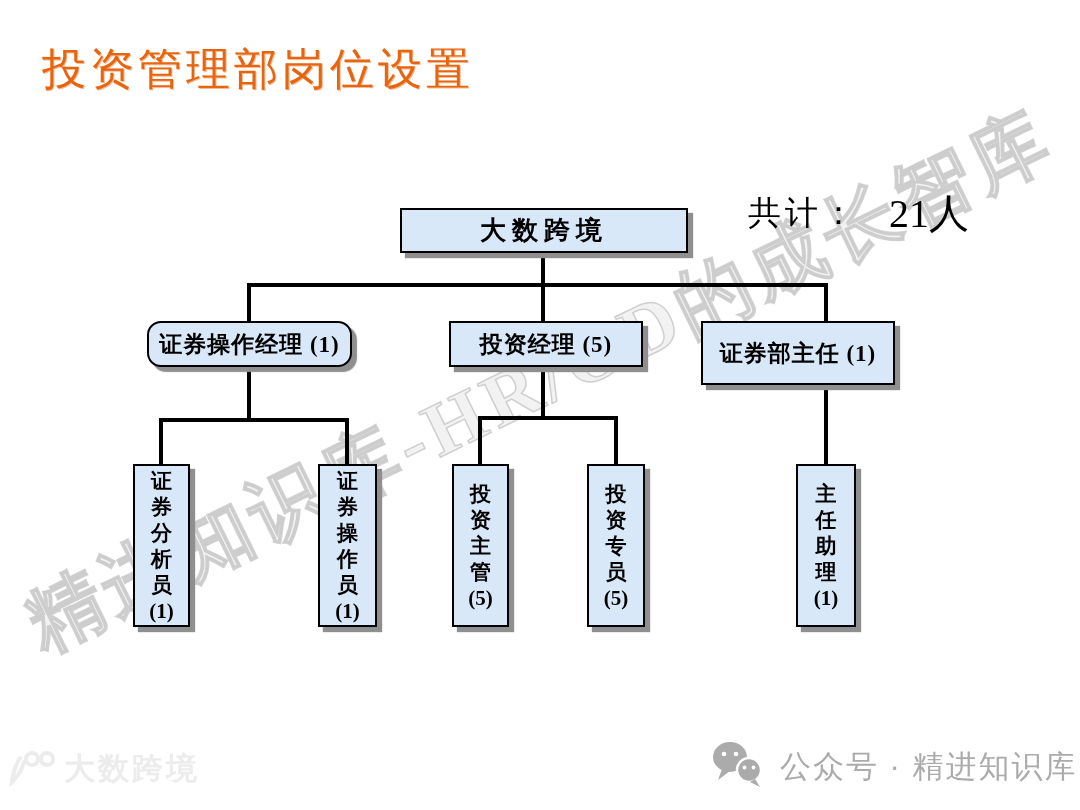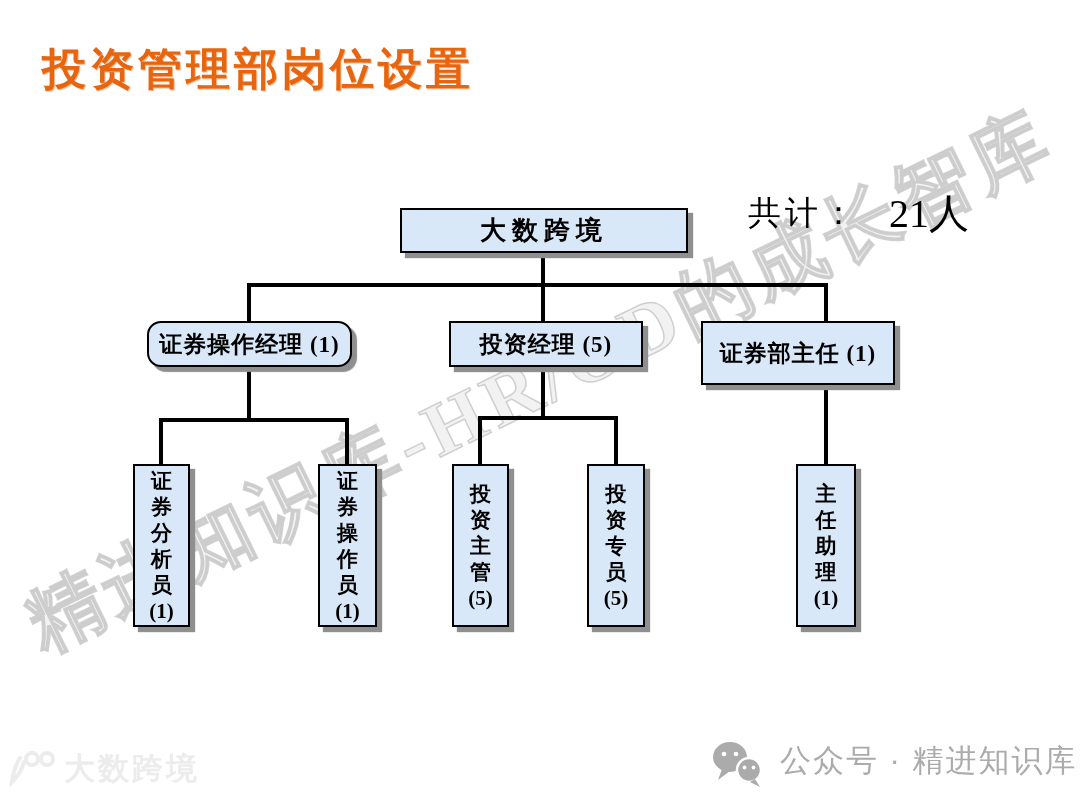--- a/index.html
+++ b/index.html
@@ -3,21 +3,21 @@
 <meta charset="utf-8">
 <style>
   html,body{margin:0;padding:0;background:#fff;}
   .slide{
     position:relative;width:1080px;height:810px;background:#ffffff;overflow:hidden;
     font-family:"Liberation Serif","DejaVu Serif",serif;color:#000;
   }
   
   .title{
     position:absolute;left:42px;top:40px;margin:0;
-    font-size:44px;font-weight:bold;color:#E8650F;letter-spacing:4px;
+    font-size:44px;font-weight:normal;color:#E8650F;letter-spacing:4px;
     text-shadow:1px 1px 0 rgba(232,101,15,.45);
   }
   
   .watermark{
     position:absolute;left:-35px;top:330px;width:1150px;z-index:0;
     font-size:76px;font-weight:bold;text-align:center;white-space:nowrap;
     letter-spacing:6px;
     color:rgba(195,195,195,0.22);
     -webkit-text-stroke:1.5px rgba(168,168,168,0.5);
     transform:rotate(-26deg);
@@ -41,21 +41,21 @@
   .box.lvl3{font-size:21px;line-height:26px;white-space:pre-line;letter-spacing:0;}
   
   .line{position:absolute;background:#000;z-index:1;}
   
   .footer-brand{
     position:absolute;left:6px;top:748px;display:flex;align-items:center;gap:6px;z-index:2;
     color:#ECECEC;font-family:"Liberation Sans","DejaVu Sans",sans-serif;
     font-size:31px;font-weight:bold;letter-spacing:3px;
   }
   .footer-wechat{
-    position:absolute;left:710px;top:740px;display:flex;align-items:flex-start;gap:14px;z-index:2;
+    position:absolute;left:710px;top:740px;display:flex;align-items:flex-end;gap:14px;z-index:2;
     color:#ABABAB;font-family:"Liberation Sans","DejaVu Sans",sans-serif;
     font-size:31px;letter-spacing:2px;
   }
 </style>
 </head>
 <body>
 
 <div class="slide">
 
   <div class="watermark">精进知识库-HR/OD的成长智库</div>

